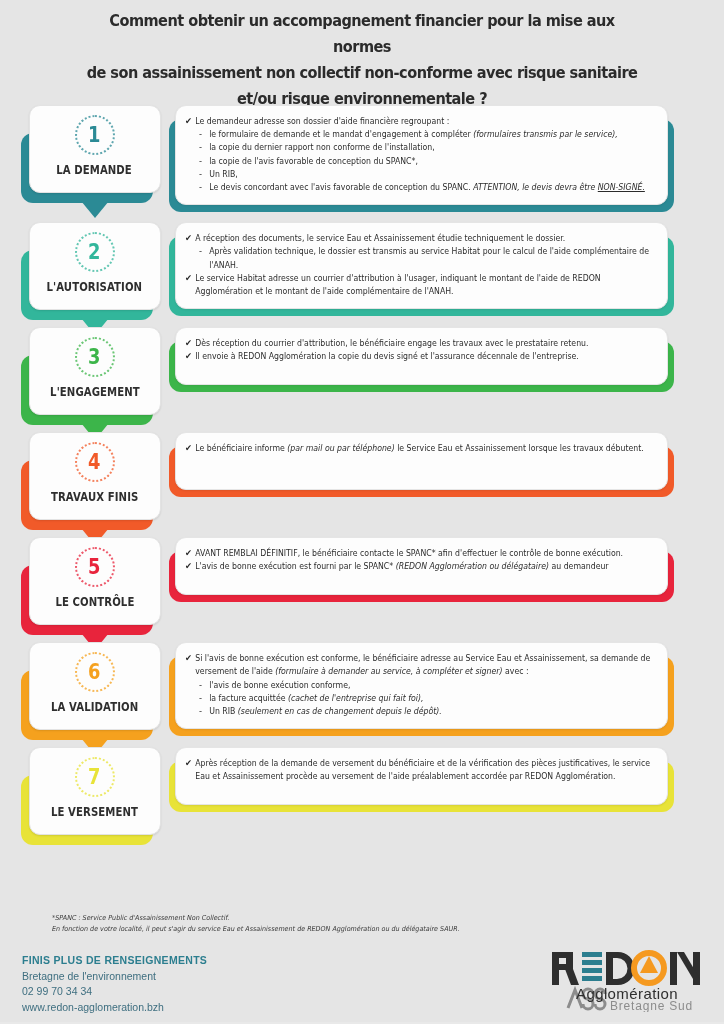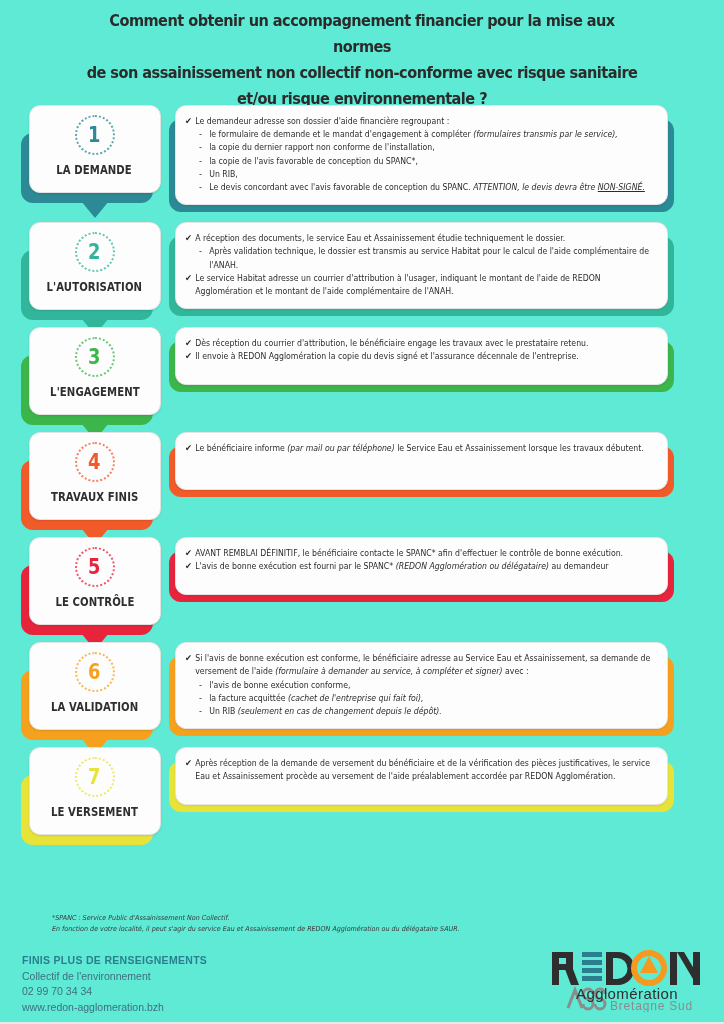--- a/index.html
+++ b/index.html
@@ -9,21 +9,21 @@
     height: 1024px;
     background: #ffffff;
     font-family: "Liberation Sans", sans-serif;
     overflow: hidden;
   }
 
   #page {
     position: relative;
     width: 724px;
     height: 1024px;
-    background: #5eead4;
+    background: #e5e5e5;
   }
 
   
   .title {
     position: absolute;
     top: 8px;
     left: 40px;
     width: 644px;
     text-align: center;
     font-family: "DejaVu Sans", sans-serif;
@@ -492,21 +492,21 @@
       </div>
     </div>
 
   <div class="footnote">
     <div>*SPANC : Service Public d'Assainissement Non Collectif.</div>
     <div>En fonction de votre localité, il peut s'agir du service Eau et Assainissement de REDON Agglomération ou du délégataire  SAUR.</div>
   </div>
 
   <div class="footer-info">
     <div class="head">FINIS PLUS DE RENSEIGNEMENTS</div>
-    <div>Collectif de l'environnement</div>
+    <div>Bretagne de l'environnement</div>
     <div>02 99 70 34 34</div>
     <div>www.redon-agglomeration.bzh</div>
   </div>
 
   <div class="logo">
     <svg viewBox="0 0 162 66" width="162" height="66">
 
       <g fill="#2e2e2e">
         <rect x="4" y="6" width="7" height="33"></rect>
         <rect x="11" y="6" width="13" height="6"></rect>

